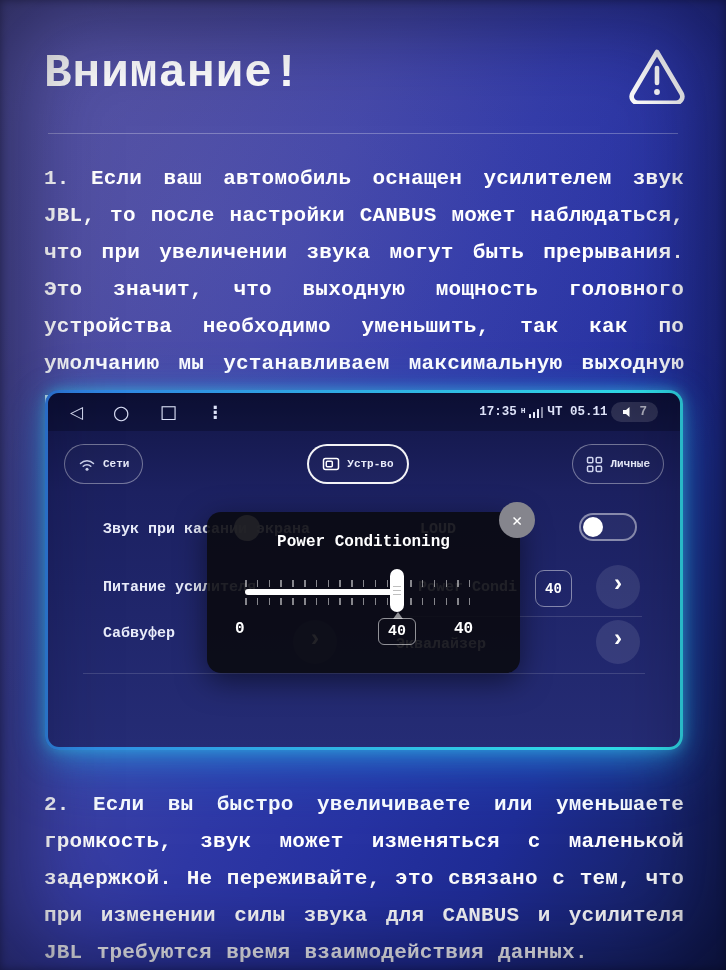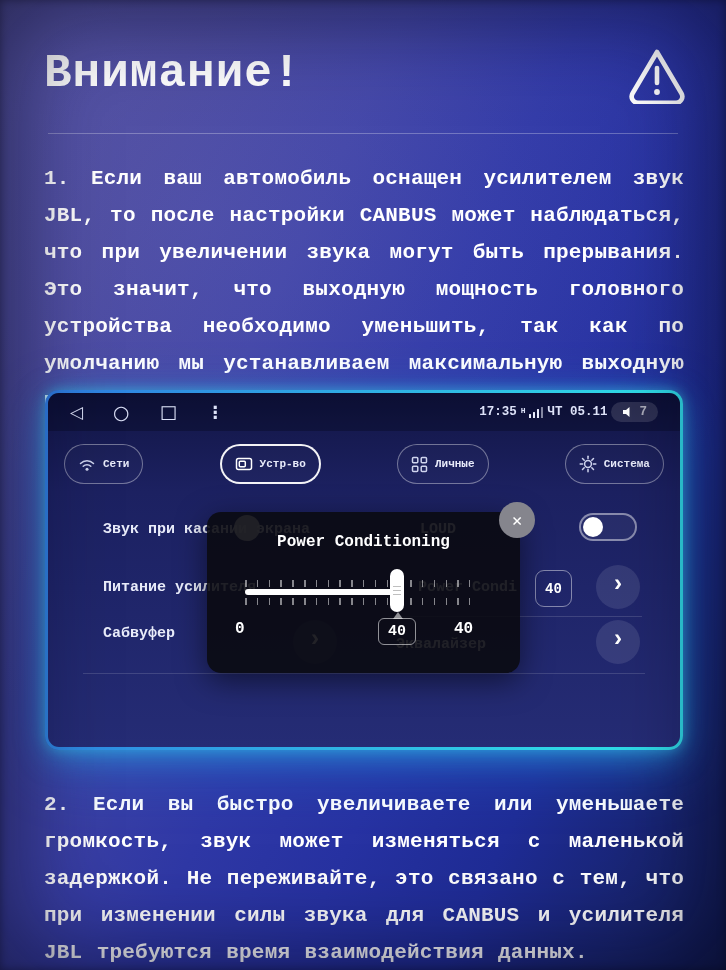--- a/index.html
+++ b/index.html
@@ -149,34 +149,20 @@
         </div>
         <div class="tab">
           <svg width="17" height="17" viewBox="0 0 17 17" stroke="#cfd4ee" fill="none" stroke-width="1.5">
             <rect x="1.5" y="1.5" width="5.3" height="5.3" rx="1"></rect>
               <rect x="10.2" y="1.5" width="5.3" height="5.3" rx="1"></rect>
             <rect x="1.5" y="10.2" width="5.3" height="5.3" rx="1"></rect>
               <rect x="10.2" y="10.2" width="5.3" height="5.3" rx="1"></rect>
           </svg>
           <span>Личные</span>
         </div>
-        <div class="tab">
-          <svg width="18" height="18" viewBox="0 0 18 18" stroke="#cfd4ee" fill="none" stroke-width="1.5" stroke-linecap="round">
-            <circle cx="9" cy="9" r="3.4"></circle>
-            <line x1="9" y1="1.2" x2="9" y2="3.6"></line>
-              <line x1="9" y1="14.4" x2="9" y2="16.8"></line>
-            <line x1="1.2" y1="9" x2="3.6" y2="9"></line>
-              <line x1="14.4" y1="9" x2="16.8" y2="9"></line>
-            <line x1="3.5" y1="3.5" x2="5.2" y2="5.2"></line>
-              <line x1="12.8" y1="12.8" x2="14.5" y2="14.5"></line>
-            <line x1="3.5" y1="14.5" x2="5.2" y2="12.8"></line>
-              <line x1="12.8" y1="5.2" x2="14.5" y2="3.5"></line>
-          </svg>
-          <span>Система</span>
-        </div>
       </div>
 
       <div class="lbl" style="left:55px;top:128px;">Звук при касании экрана</div>
       <div class="ghost-knob"></div>
       <div class="lbl ghost-label" style="left:372px;top:128px;">LOUD</div>
       <div class="toggle">
           <span class="knob"></span>
         </div>
 
       <div class="lbl" style="left:55px;top:186px;">Питание усилителя</div>

